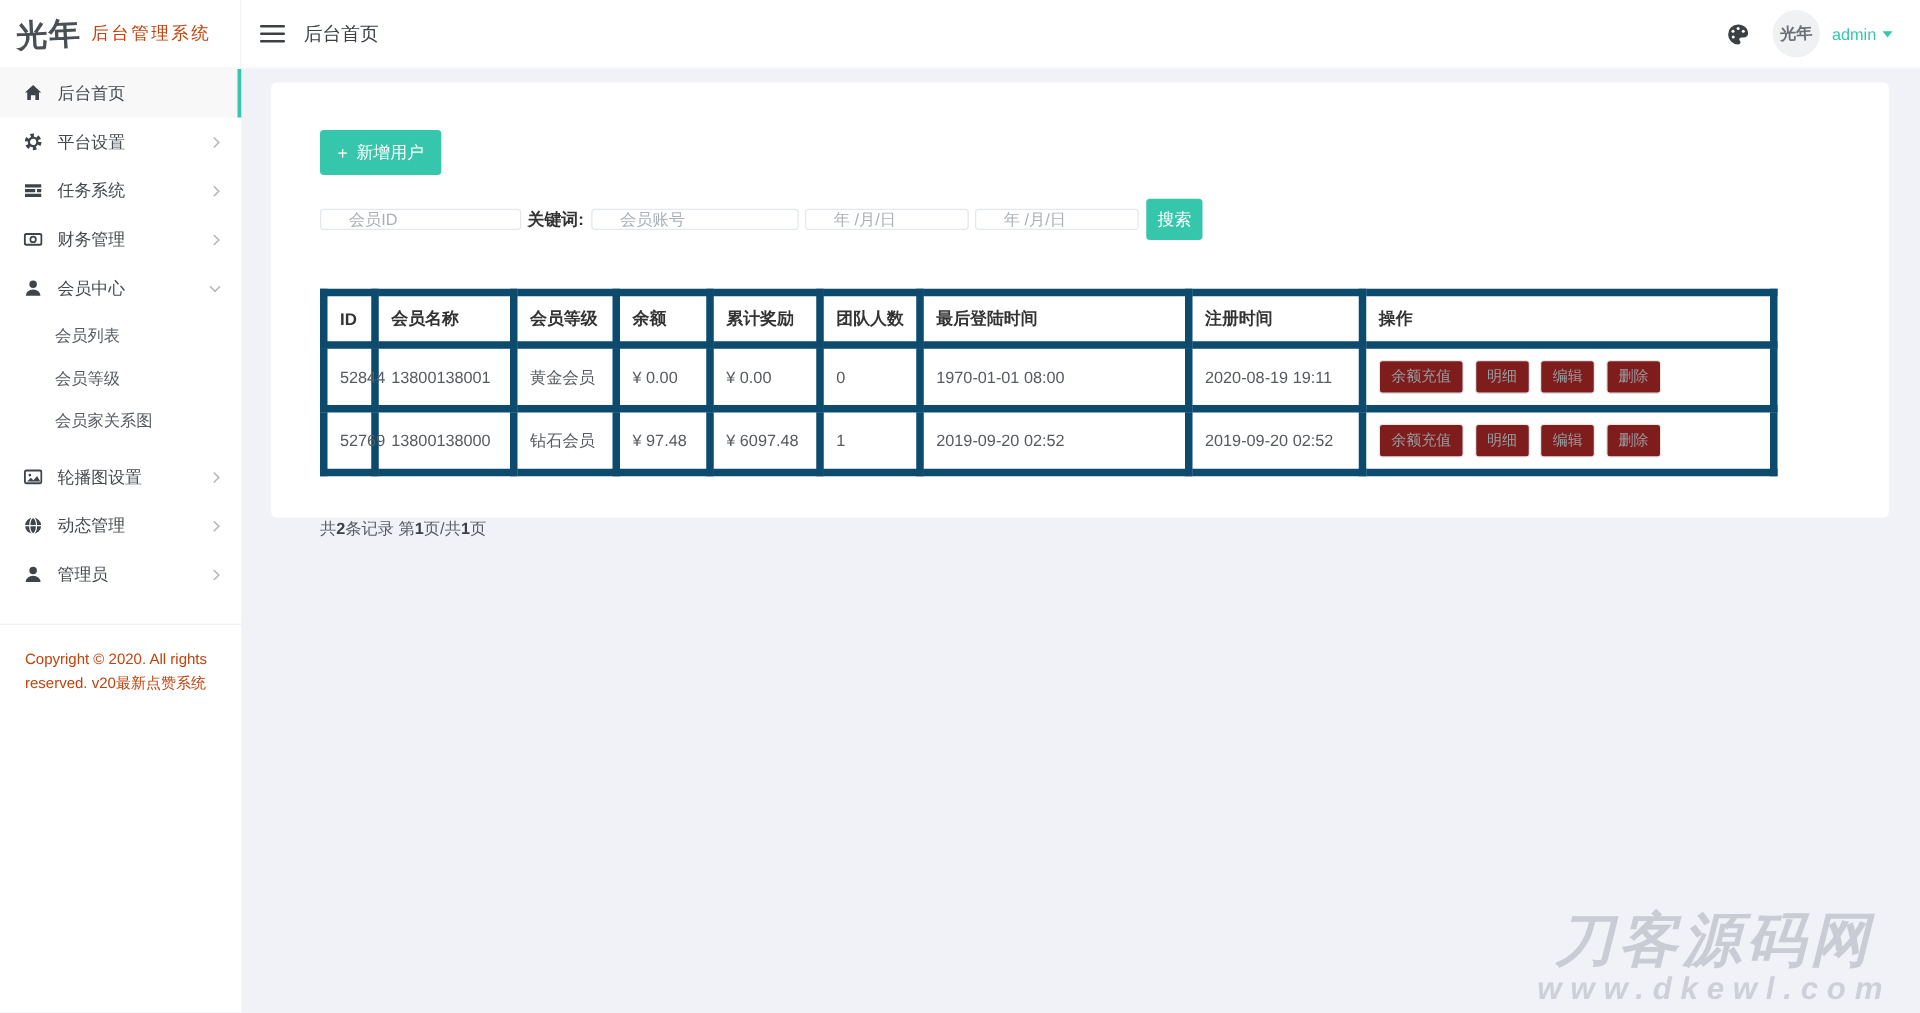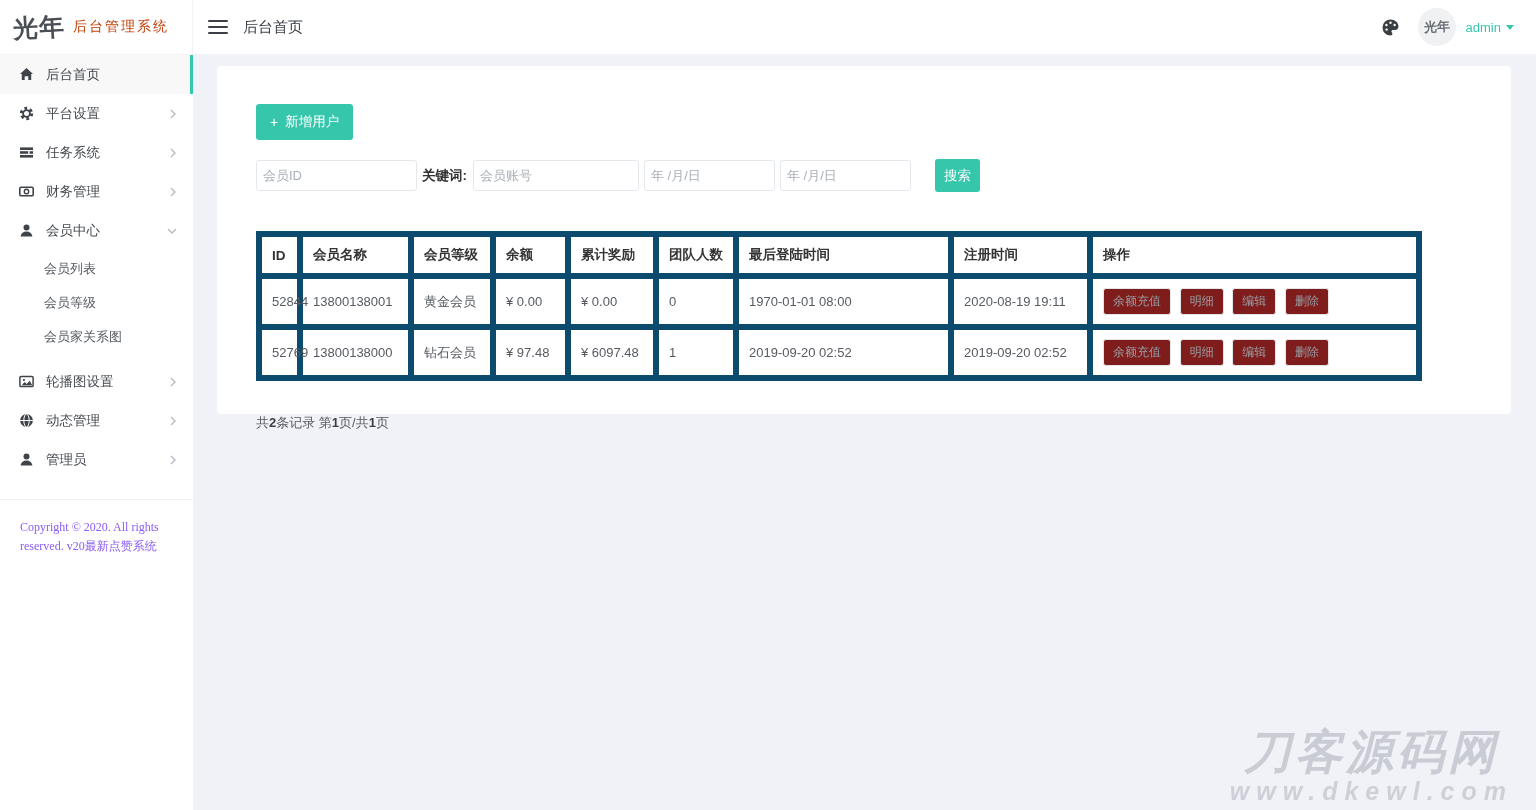--- a/index.html
+++ b/index.html
@@ -53,48 +53,48 @@
   .side-item.active { background:#f8f8f9; border-right:3px solid #36c6ab; }
   .side-item .ico { width:16px; display:flex; justify-content:center; margin-right:12px; flex:0 0 16px; }
   .side-item .arrow { margin-left:auto; display:flex; }
   .sub-list { padding:2px 0 8px 0; }
   .sub-item {
     height:34px; display:flex; align-items:center; padding-left:44px;
     font-size:13px; color:#565b61; cursor:pointer;
   }
   .side-divider { border-top:1px solid #eef0f3; margin-top:20px; }
   .copyright {
-    padding:18px 18px 0 20px; font-size:12px; color:#8b5cf6; line-height:19px;font-family:Liberation Serif, serif;
+    padding:18px 18px 0 20px; font-size:12px; color:#c2410c; line-height:19px;
   }
   
   .main { position:absolute; left:193px; top:55px; right:0; bottom:0; padding:11px 25px 0 24px; }
   .card {
     background:#fff; border-radius:4px; height:348px; width:100%;
     padding:38px 40px 0 39px;
   }
   .btn-primary {
     display:inline-flex; align-items:center; background:#36c6ab; color:#fff;
     border:none; border-radius:3px; font-size:13.5px; padding:9px 14px;
     cursor:pointer; font-family:inherit;
   }
   .btn-primary .plus { margin-right:7px; font-size:14px; }
   .search-row { display:flex; align-items:center; margin-top:19px; }
   .inp {
-    height:31px; border:1px solid #e4e8ec; border-radius:3px;
-    padding:0 6px; font-size:13px; color:#3b82f6; font-family:inherit;
+    height:17px; border:1px solid #e4e8ec; border-radius:3px;
+    padding:0 22px; font-size:13px; color:#3b82f6; font-family:inherit;
     outline:none; background:#fff;
   }
   .inp::placeholder { color:#a9b0b7; opacity:1; }
   .inp-id { width:161px; }
   .kw-label { font-weight:bold; font-size:13.5px; color:#333; margin:0 6px 0 5px; }
   .inp-account { width:166px; }
   .inp-date { width:131px; margin-left:5px; }
   .btn-search {
     width:45px; height:33px; background:#36c6ab; color:#fff; border:none;
-    border-radius:3px; font-size:13.5px; margin-left:24px; cursor:pointer; font-family:inherit;text-align:center;
+    border-radius:3px; font-size:13.5px; margin-left:6px; cursor:pointer; font-family:inherit;text-align:center;
   }
   
   table.member-table { border-collapse:collapse; margin-top:39px; table-layout:fixed; width:1160px; }
   .member-table th, .member-table td { border:6px solid #0c4a6e; text-align:left; }
   .member-table th { font-size:13.5px; color:#333; font-weight:bold; padding:9px 10px; }
   .member-table td { font-size:13px; color:#565b61; padding:9px 10px; }
   .act-btn {
     display:inline-block; background:#7f1d1d; border:1px solid #e4e7ea; border-radius:3px;
     color:#979ea4; font-size:12px; padding:4px 9px; margin-right:5px; cursor:pointer;
     font-family:inherit;

